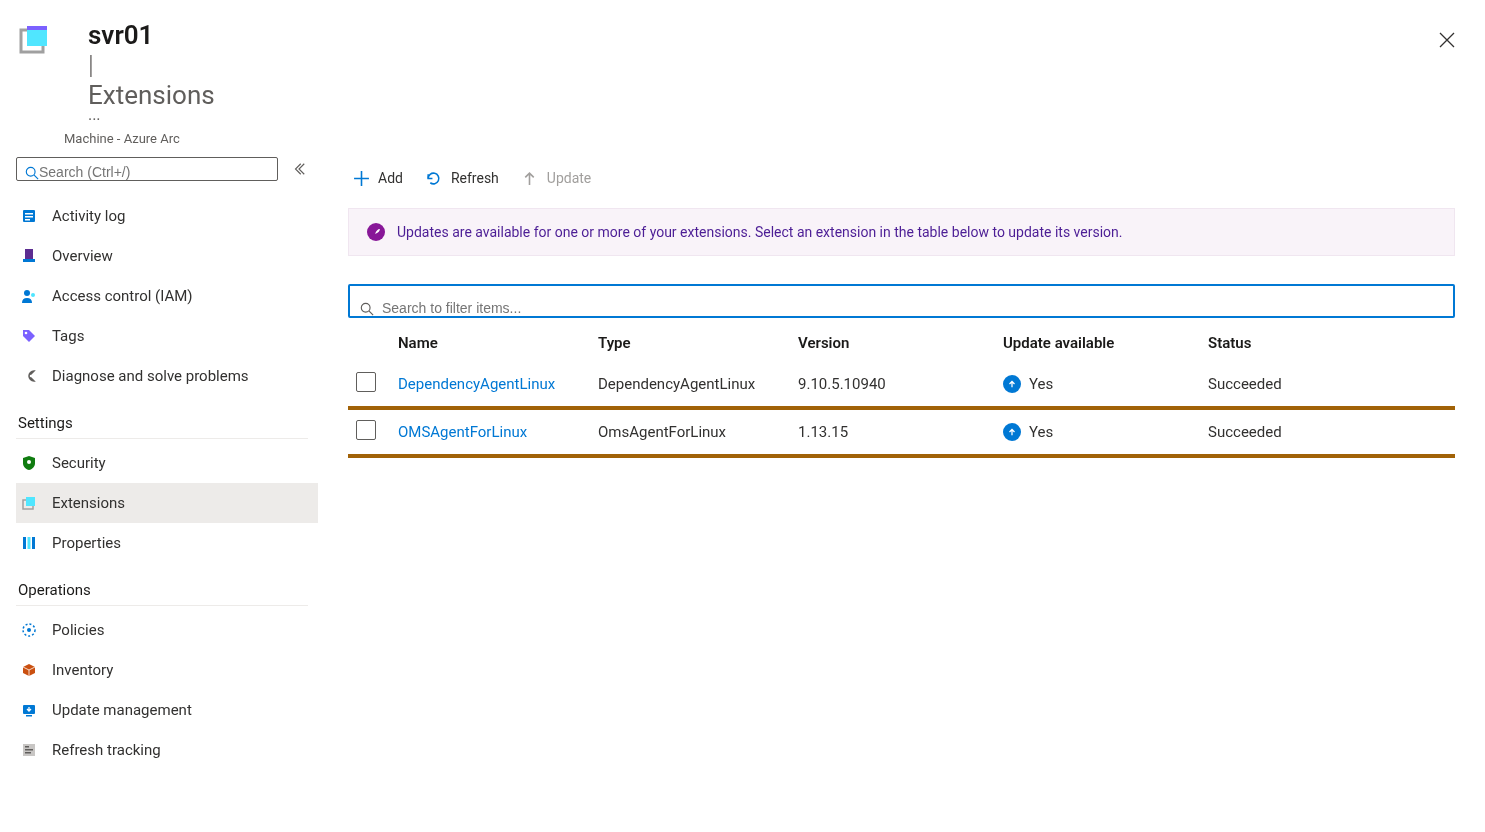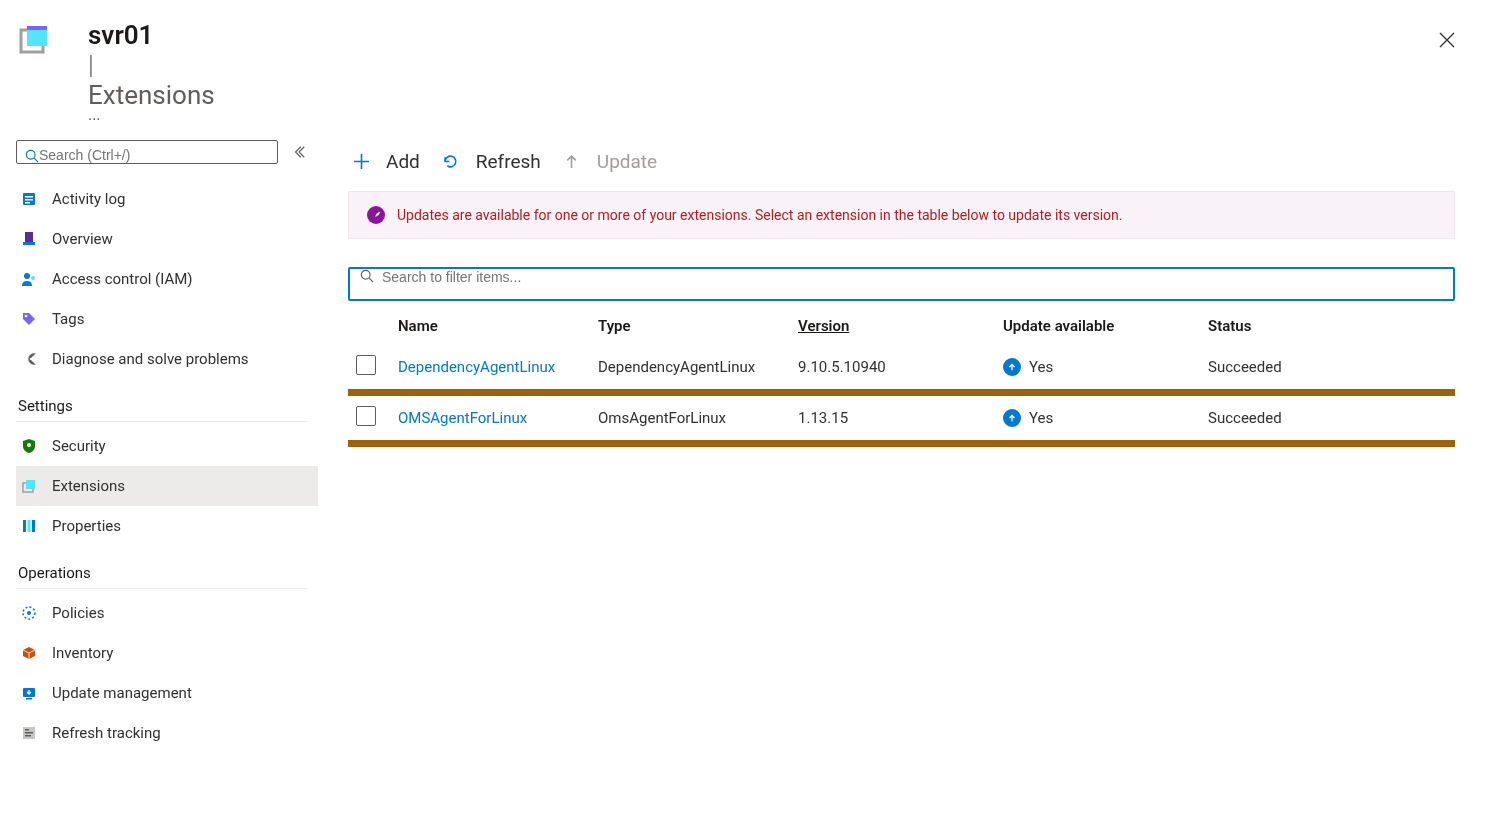--- a/index.html
+++ b/index.html
@@ -158,48 +158,48 @@
     min-width:0;
   }
   .toolbar {
     display:flex;align-items:center;
     height: 48px;
     gap: 22px;
     padding-left: 4px;
   }
   .tool-btn {
     display:flex;align-items:center;
-    gap:16px;
-    font-size:19px;
+    gap:8px;
+    font-size:14px;
     cursor:pointer;
     color:#323130;
   }
   .tool-btn.disabled { color:#a19f9d; cursor:default; }
   .tool-btn .ticon { width:18px;height:18px;display:flex;align-items:center;justify-content:center; }
   .banner {
     background:#f9f3f9;
     border:1px solid #f0e6f0;
     padding: 14px 18px;
     display:flex;align-items:center;
     gap:12px;
     margin-top:6px;
   }
   .banner-icon {
     width:18px;height:18px;border-radius:50%;
     background:#881798;
     display:flex;align-items:center;justify-content:center;
     flex-shrink:0;
   }
-  .banner-text { font-size:14px; color:#b91c1c; }
+  .banner-text { font-size:14px; color:#4c1d95; }
   .filter-box {
     margin-top: 28px;
     border: 2px solid #0078d4;
     border-radius: 2px;
     height: 34px;
-    display:flex;align-items:flex-start;
+    display:flex;align-items:flex-end;
     padding: 0 10px;
     gap: 8px;
   }
   .filter-box input {
     border:none;outline:none;flex:1;
     font-size:14px;
     background:transparent;
   }
   
   .table {
@@ -210,40 +210,40 @@
   .table th {
     text-align:left;
     font-weight:600;
     font-size:15px;
     padding: 12px 8px 10px 8px;
     color:#1b1a19;
   }
   .table td {
     padding: 10px 8px;
     font-size:15px;
-    border-bottom:7px solid #a16207;
+    border-bottom:4px solid #a16207;
     vertical-align:middle;
   }
   .chk-cell { width: 42px; padding-left:8px !important; }
   .chk {
     width:20px;height:20px;border:1px solid #605e5c;border-radius:2px;
     display:inline-block;cursor:pointer;background:#fff;
   }
   .link { color:#0078d4; cursor:pointer; }
   .update-cell {
     display:flex;align-items:center;gap:8px;
   }
   .update-badge {
     width:18px;height:18px;border-radius:50%;
     background:#0078d4;display:flex;align-items:center;justify-content:center;
     flex-shrink:0;
   }
   .col-name{width:200px;}
   .col-type{width:200px;}
-  .col-version{width:205px;text-decoration:underline;}
+  .col-version{width:205px;}
   .col-update{width:205px;}
 </style>
 </head>
 <body>
 
 <div class="page">
 
   <div class="blade-header">
     <div class="resource-icon">
       <svg viewBox="0 0 32 32">
@@ -252,20 +252,21 @@
         <rect x="9" y="2" width="20" height="4" fill="#7b61ff"></rect>
       </svg>
     </div>
     <div class="title-block">
       <div class="title-row">
         <span class="title-main">svr01</span>
         <span class="title-sep">|</span>
         <span class="title-section">Extensions</span>
         <span class="title-more">···</span>
       </div>
+      <div class="subtitle">Machine - Azure Arc</div>
     </div>
     <div class="close-btn">
       <svg viewBox="0 0 16 16">
           <path d="M1 1 L15 15 M15 1 L1 15" stroke="#323130" stroke-width="1.3" fill="none"></path>
         </svg>
     </div>
   </div>
 
   <div class="body-row">
 

